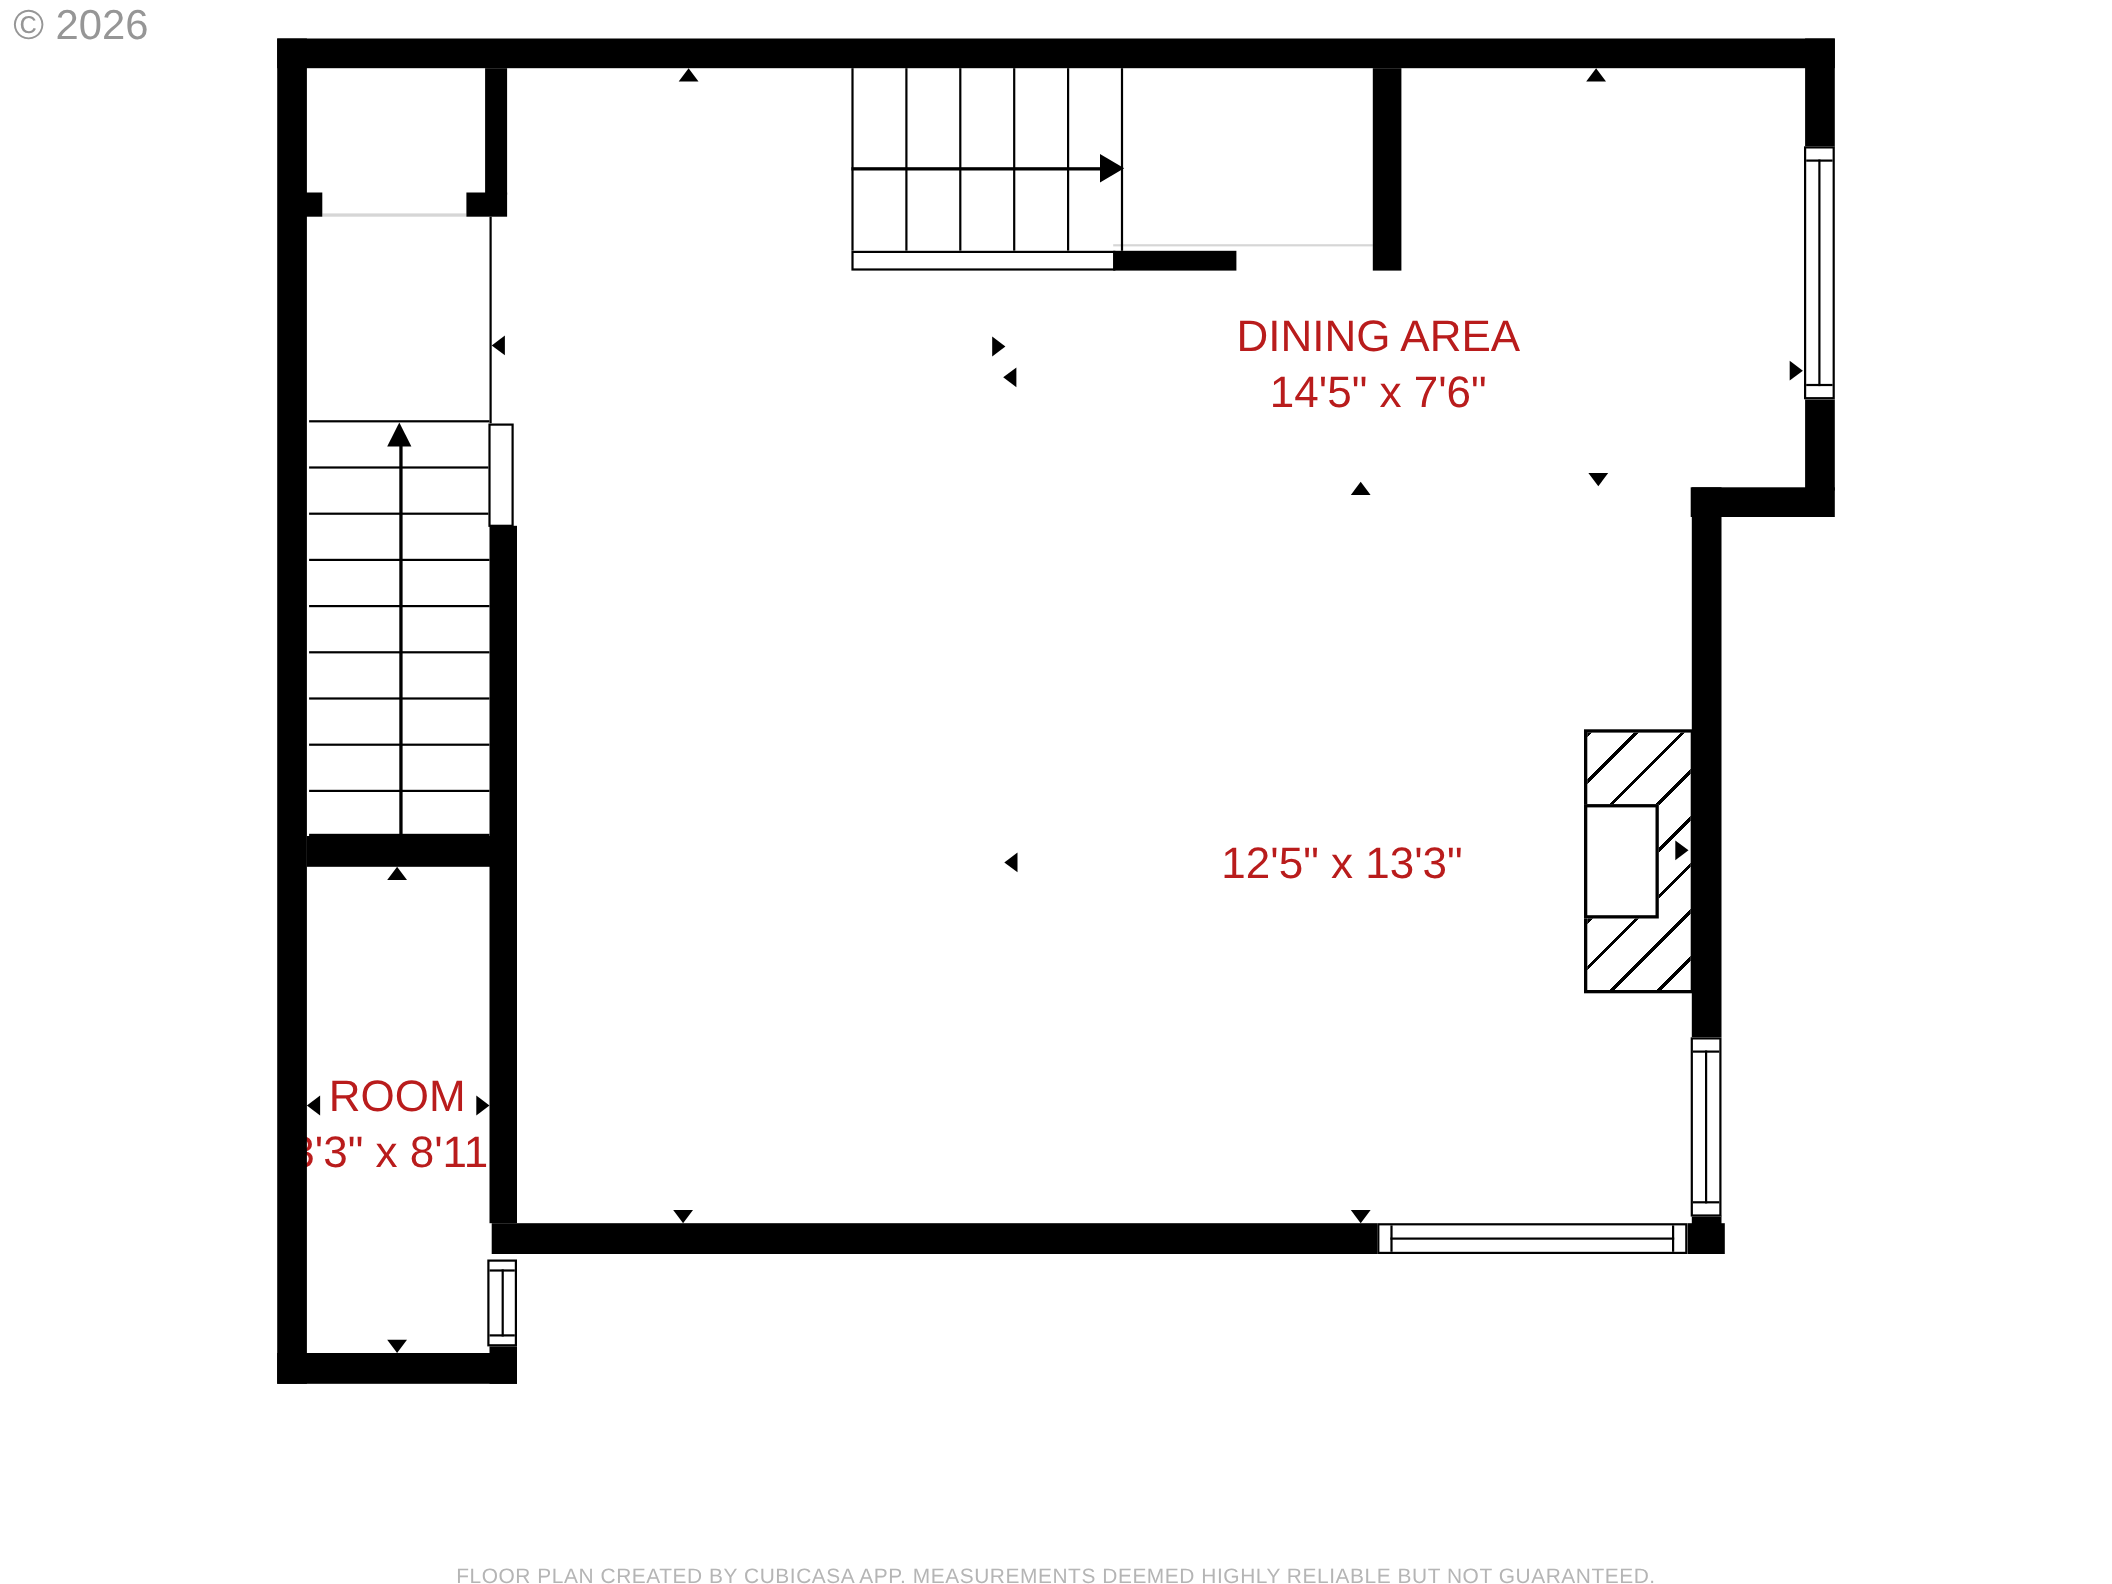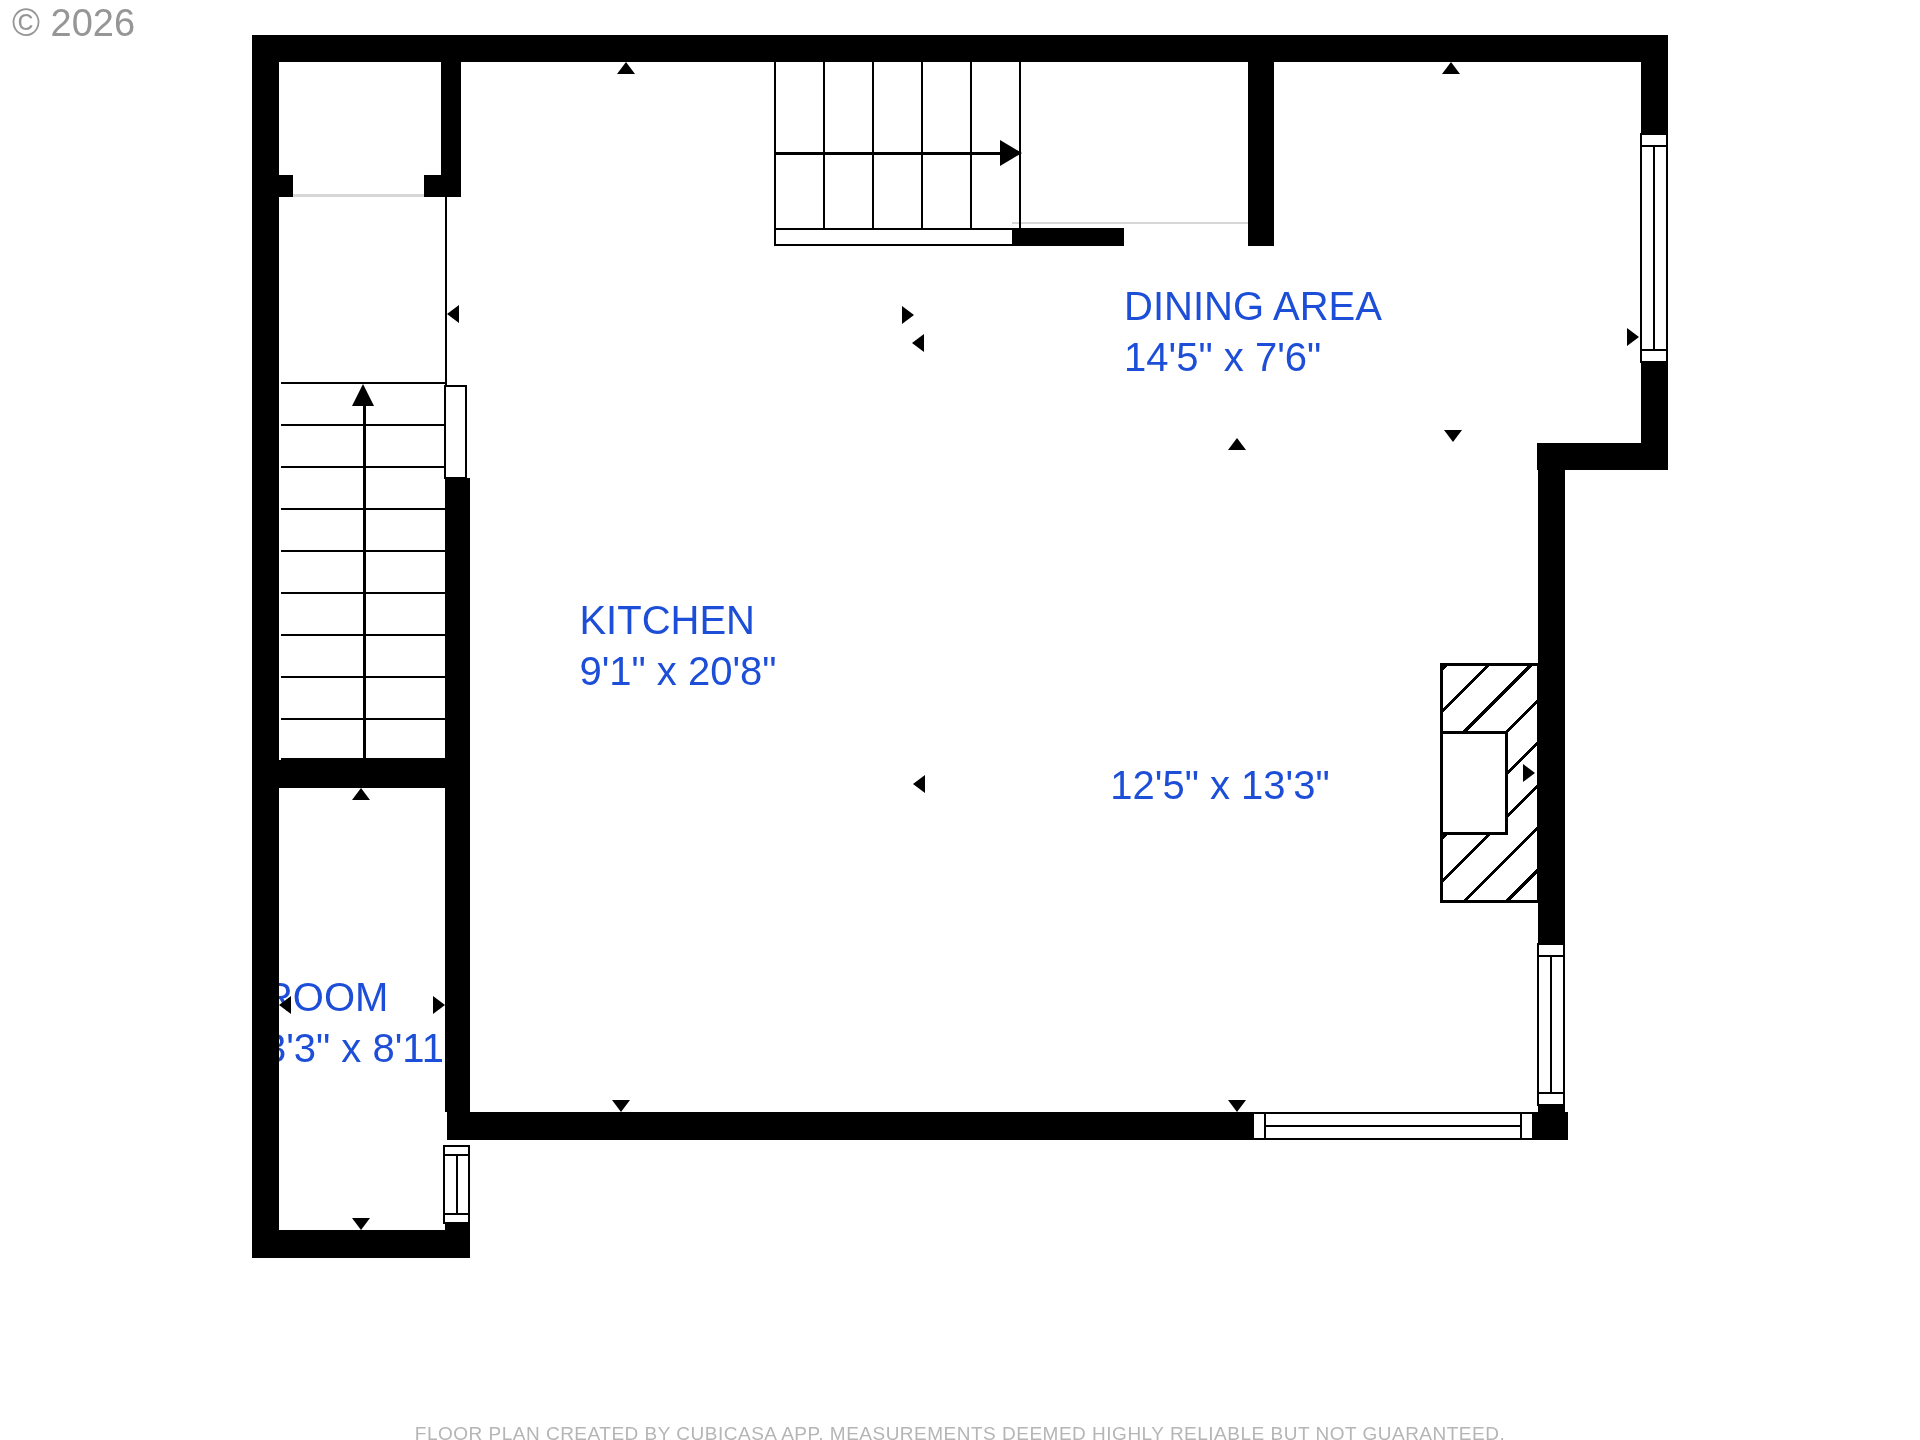--- a/index.html
+++ b/index.html
@@ -16,42 +16,38 @@
   .firebox{position:absolute;border:3px solid #000;box-sizing:border-box;background:#fff;z-index:2;}
   .tri{position:absolute;width:0;height:0;z-index:5;}
   .tri-up{border-left:9px solid transparent;border-right:9px solid transparent;border-bottom:12px solid #000;}
   .tri-down{border-left:9px solid transparent;border-right:9px solid transparent;border-top:12px solid #000;}
   .tri-left{border-top:9px solid transparent;border-bottom:9px solid transparent;border-right:12px solid #000;}
   .tri-right{border-top:9px solid transparent;border-bottom:9px solid transparent;border-left:12px solid #000;}
   .head-right{position:absolute;width:0;height:0;z-index:2;
               border-top:13px solid transparent;border-bottom:13px solid transparent;border-left:22px solid #000;}
   .head-up{position:absolute;width:0;height:0;z-index:2;
            border-left:11px solid transparent;border-right:11px solid transparent;border-bottom:22px solid #000;}
-  .room-label{position:absolute;z-index:1;text-align:left;color:#1d4ed8;font-size:40px;
+  .room-label{position:absolute;z-index:1;text-align:center;color:#b91c1c;font-size:40px;
               line-height:51px;white-space:nowrap;transform:translateX(-50%);}
   .watermark{position:absolute;left:12px;top:2px;z-index:6;color:#969696;font-size:38px;
              font-family:Liberation Sans, sans-serif;}
   .footer{position:absolute;left:0;right:0;top:1395px;z-index:6;text-align:center;color:#b5b5b5;
           font-size:19px;letter-spacing:.5px;margin-top:28px;}
 </style>
 </head>
 <body>
 
 <div class="canvas">
 
   <div class="watermark">© 2026</div>
   <div class="footer">FLOOR PLAN CREATED BY CUBICASA APP. MEASUREMENTS DEEMED HIGHLY RELIABLE BUT NOT GUARANTEED.</div>
 
   <div class="room-label" style="left:1253px;top:281px;">
     <div>DINING AREA</div>
     <div>14'5" x 7'6"</div>
-  </div>
-  <div class="room-label" style="left:678px;top:595px;">
-    <div>KITCHEN</div>
-    <div>9'1" x 20'8"</div>
   </div>
   <div class="room-label" style="left:1220px;top:760px;">
     <div>12'5" x 13'3"</div>
   </div>
   <div class="room-label" style="left:361px;top:972px;">
     <div>ROOM</div>
     <div>3'3" x 8'11"</div>
   </div>
 
   <div class="wall" style="left:252px;top:35px;width:1416px;height:27px;"></div>

